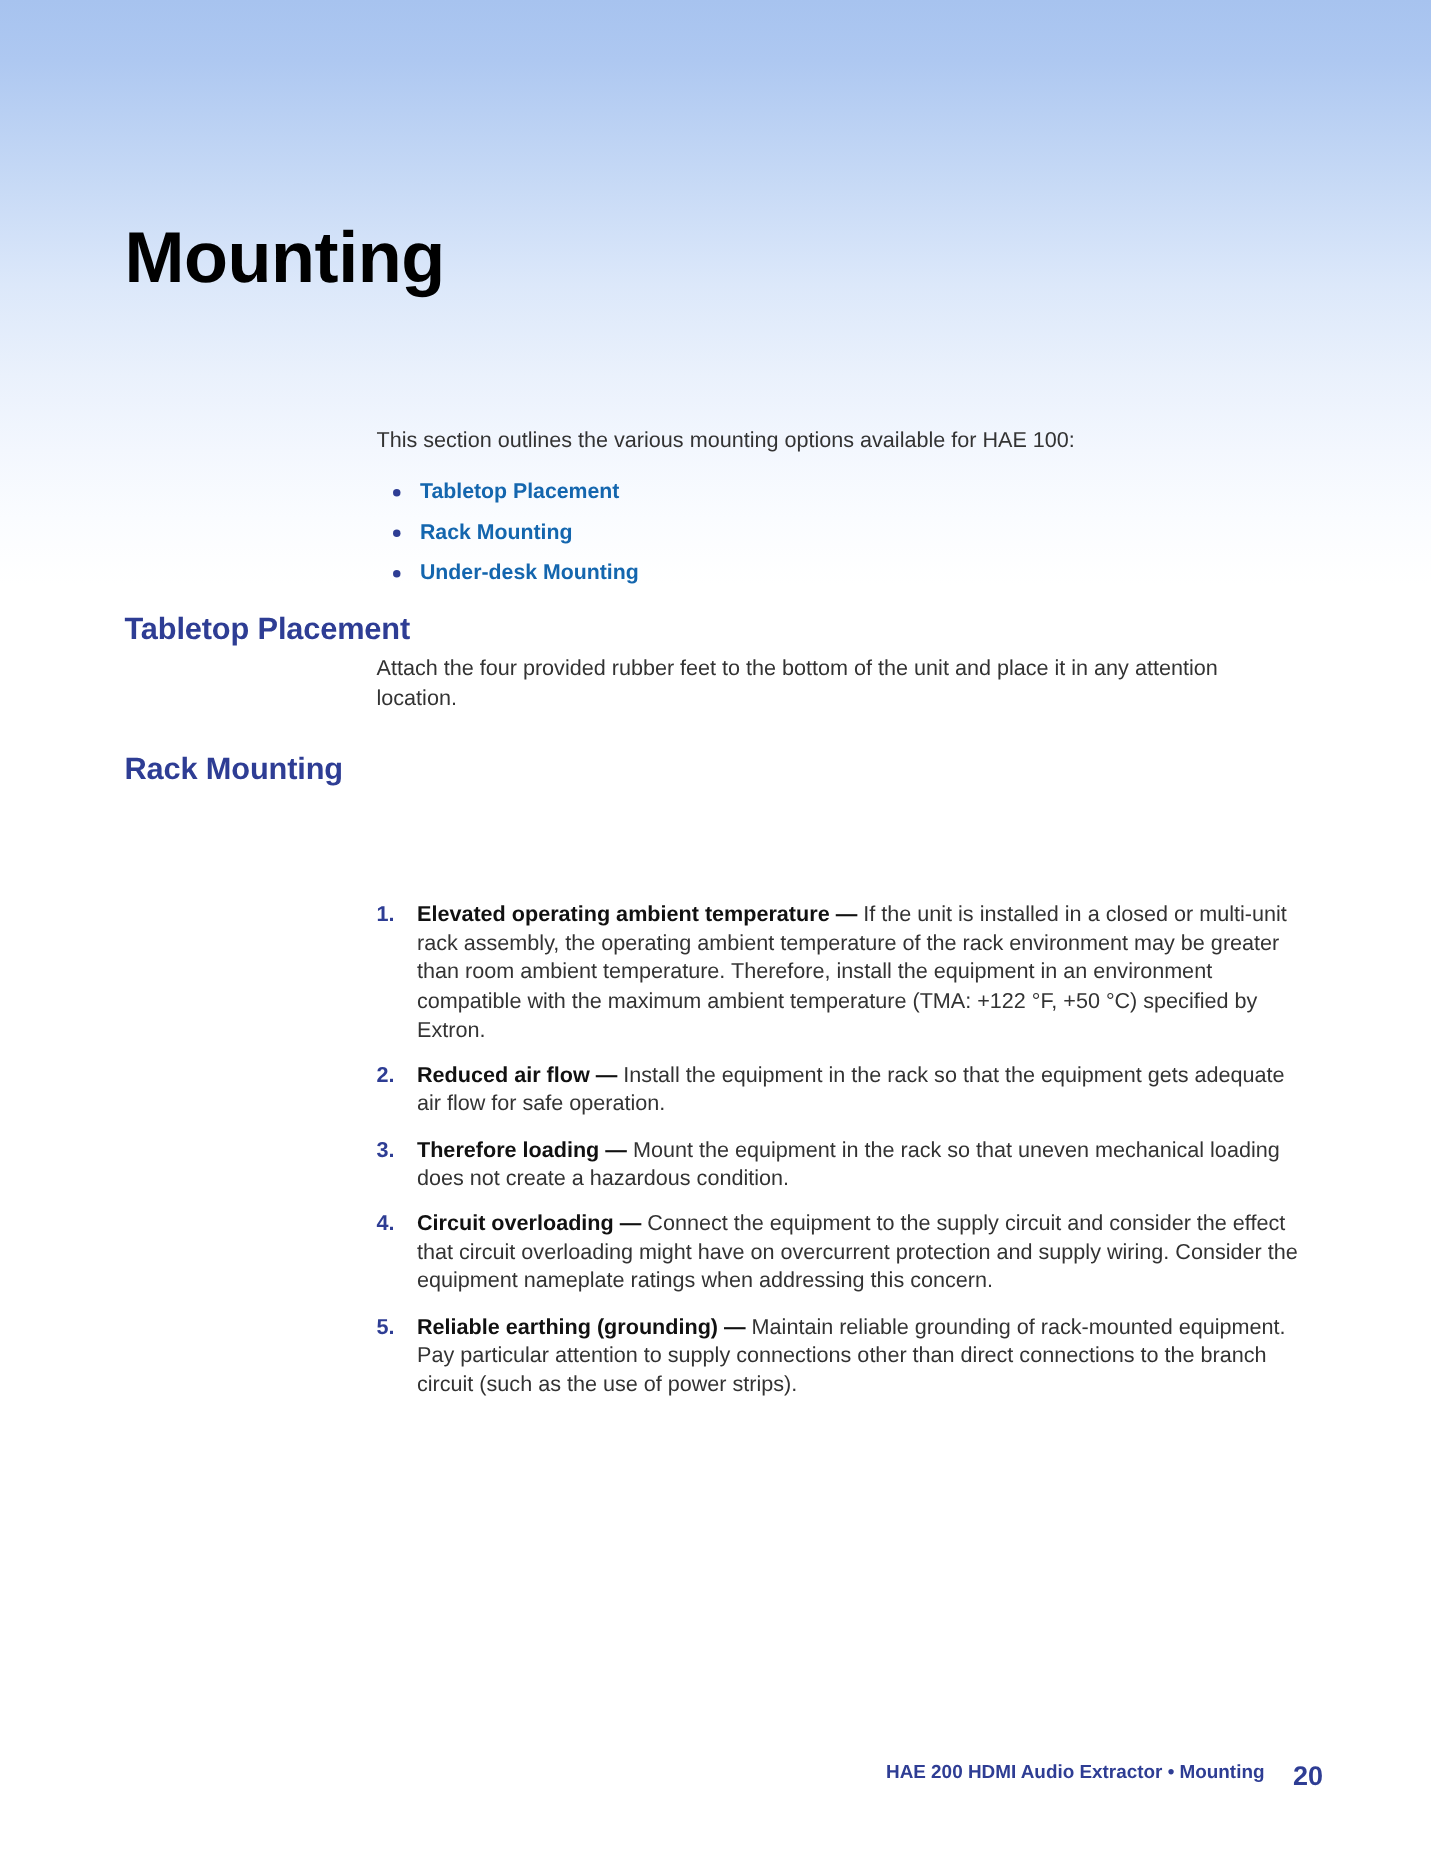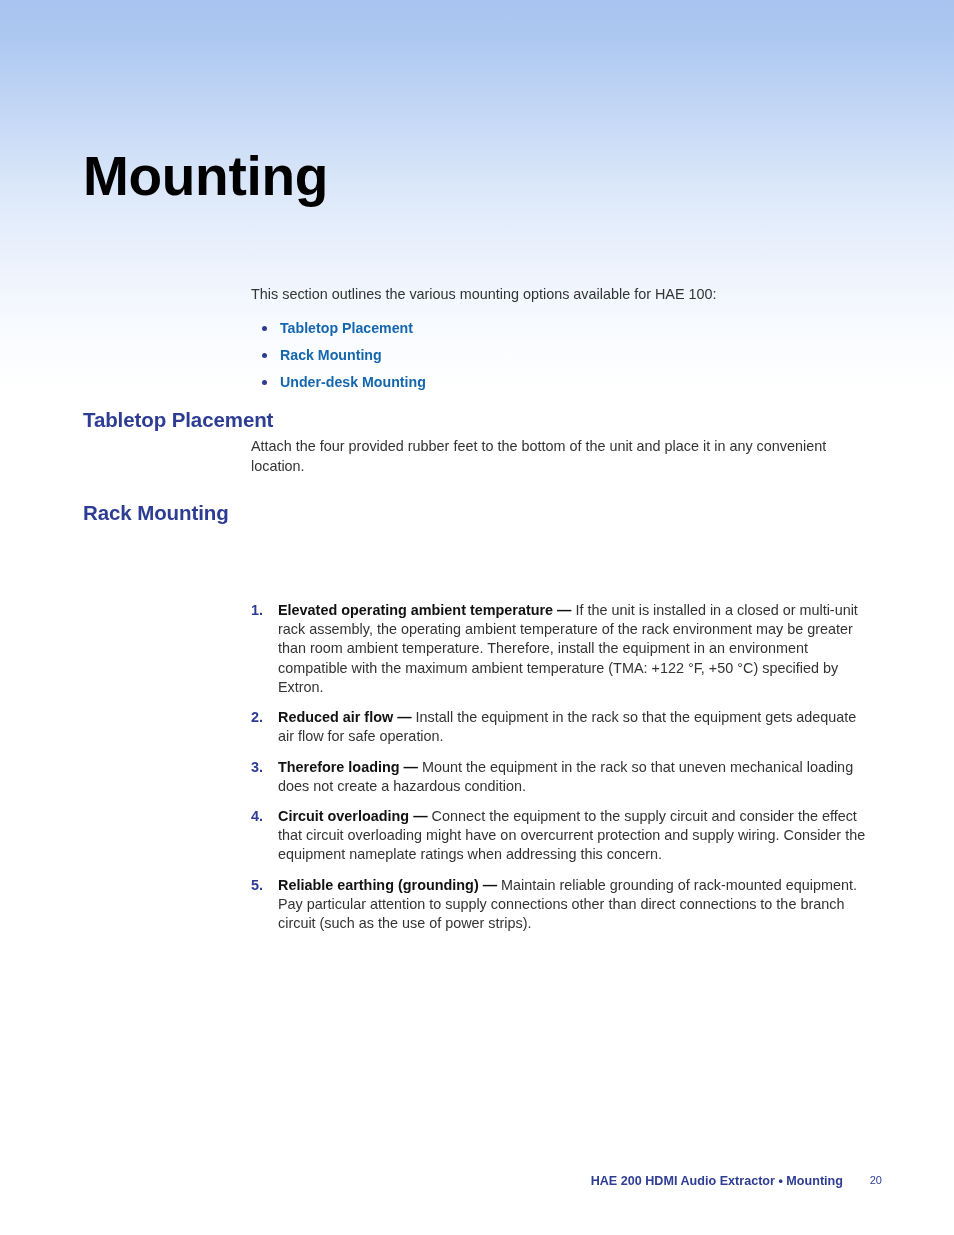--- a/index.html
+++ b/index.html
@@ -36,21 +36,21 @@
     position: relative;
     width: 954px;
     height: 1235px;
   }
 
   
   .page-title {
     position: absolute;
     left: 83px;
     top: 99px;
-    font-size: 55px;
+    font-size: 48px;
     line-height: 1.08;
     font-weight: bold;
     color: #000000;
     letter-spacing: -0.3px;
     margin-top: 48px;
   }
 
   
   .intro {
     position: absolute;
@@ -176,22 +176,22 @@
     top: 0;
     font-size: 12.6px;
     font-weight: bold;
     color: #2e3d94;
     white-space: nowrap;
   }
   .footer-page {
     position: absolute;
     right: 72px;
     top: 0;
-    font-size: 11px;
-    font-weight: normal;
+    font-size: 18px;
+    font-weight: bold;
     color: #2e3d94;
   }
 </style>
 </head>
 <body>
 
 <div class="page">
   <div class="content">
 
     <h1 class="page-title">Mounting</h1>
@@ -209,21 +209,21 @@
         </li>
         <li>
           <span class="dot"></span>
           <a class="xlink" href="#">Under-desk Mounting</a>
         </li>
       </ul>
     </div>
 
     <h2 id="h-tabletop" class="h1-sec">Tabletop Placement</h2>
 
-    <p id="p-tabletop" class="body-para">Attach the four provided rubber feet to the bottom of the unit and place it in any convenient location.</p>
+    <p id="p-tabletop" class="body-para">Attach the four provided rubber feet to the bottom of the unit and place it in any attention location.</p>
 
     <h2 id="h-rack" class="h1-sec">Rack Mounting</h2>
 
 
 
     <ol class="num-list">
       <li>
         <span class="num">1.</span><span class="lead">Elevated operating ambient temperature</span> <span class="dash">—</span> <span>If the unit is installed in a closed or multi-unit rack assembly, the operating ambient temperature of the rack environment may be greater than room ambient temperature. Therefore, install the equipment in an environment compatible with the maximum ambient temperature (TMA: +122 °F, +50 °C) specified by Extron.</span>
       </li>
       <li>

